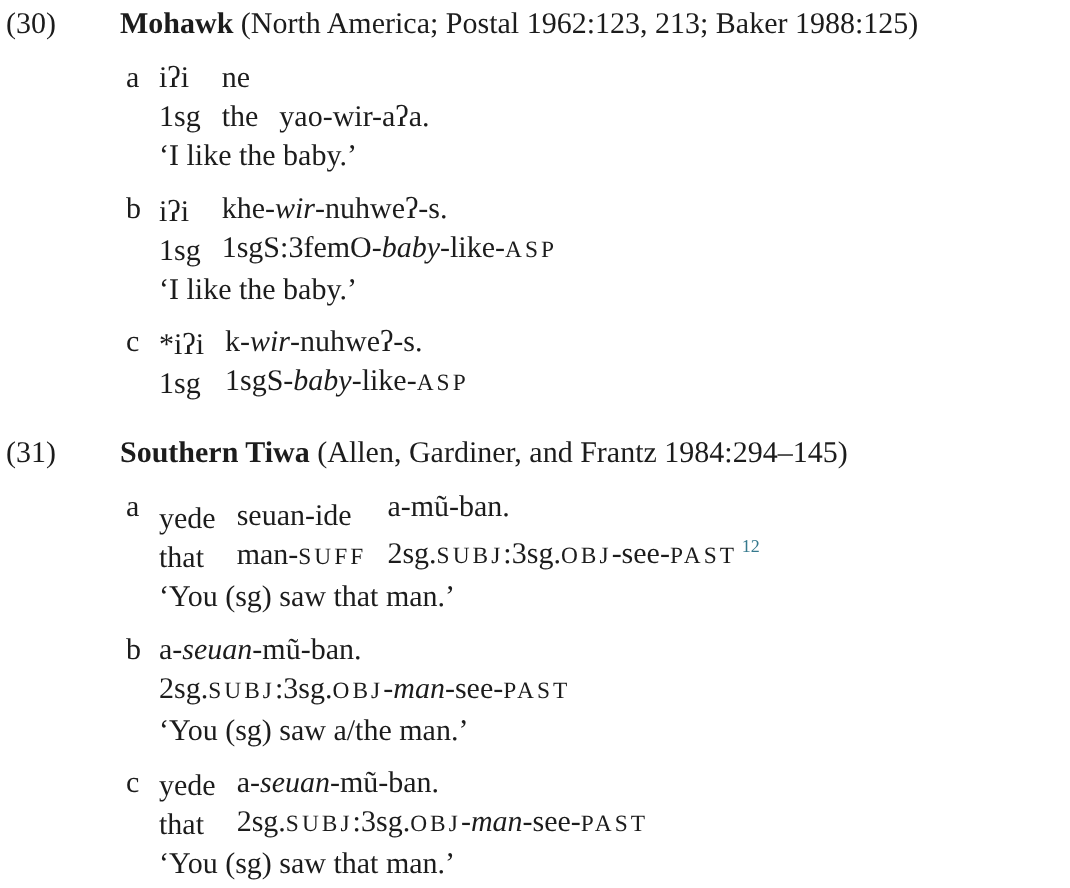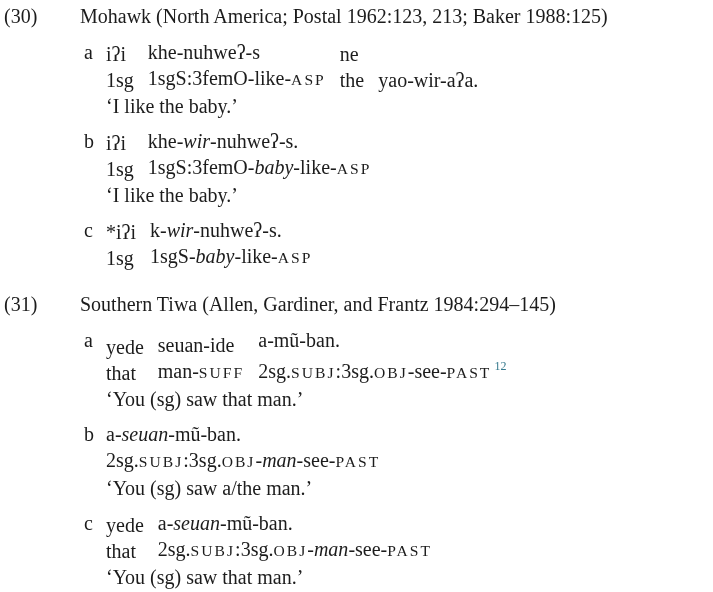--- a/index.html
+++ b/index.html
@@ -10,21 +10,21 @@
     overflow: hidden;
     font-family: "Liberation Serif", "DejaVu Serif", serif;
     font-size: 20px;
     color: var(--text-color);
   }
   .page { padding-top: 3px; width: 713px; box-sizing: border-box; }
   .example { margin-bottom: 20px; }
   .ex-header { display: flex; line-height: 27px; margin-bottom: 9px; }
   .ex-number { width: 80px; padding-left: 4px; box-sizing: border-box; flex: none; }
   .ex-title { flex: 1; white-space: nowrap; }
-  .ex-title .lang { font-weight: normal; }
+  .ex-title .lang { font-weight: bold; }
   .ex-item { margin-left: 84px; margin-bottom: 9px; }
   .gloss-row { display: flex; }
   .item-letter { width: 22px; flex: none; line-height: 26px; }
   .cols { display: flex; align-items: flex-end; }
   .col { padding-right: 14px; flex: none; }
   .word-line, .gloss-line { line-height: 26px; white-space: nowrap; }
   .translation { margin-left: 22px; line-height: 26px; white-space: nowrap; font-family: Liberation Serif, serif; }
   .seg-i { font-style: italic; }
   .seg-sc { font-size: 0.78em; letter-spacing: 0.13em; }
   .seg-sup {
@@ -44,24 +44,20 @@
         <span class="ex-number">(30)</span>
         <div class="ex-title"><span class="lang">Mohawk</span> <span>(North America; Postal 1962:123, 213; Baker 1988:125)</span></div>
       </div>
       <div class="ex-item">
         <div class="gloss-row">
           <span class="item-letter">a</span>
           <div class="cols">
             <div class="col">
               <div class="word-line"><span>iʔi</span></div>
               <div class="gloss-line"><span>1sg</span></div>
-            </div>
-            <div class="col">
-              <div class="word-line"><span>khe-nuhweʔ-s</span></div>
-              <div class="gloss-line"><span>1sgS:3femO-like-</span><span class="seg-sc">ASP</span></div>
             </div>
             <div class="col">
               <div class="word-line"><span>ne</span></div>
               <div class="gloss-line"><span>the</span></div>
             </div>
             <div class="col">
               <div class="word-line"><span>yao-wir-aʔa.</span></div>
             </div>
           </div>
         </div>

